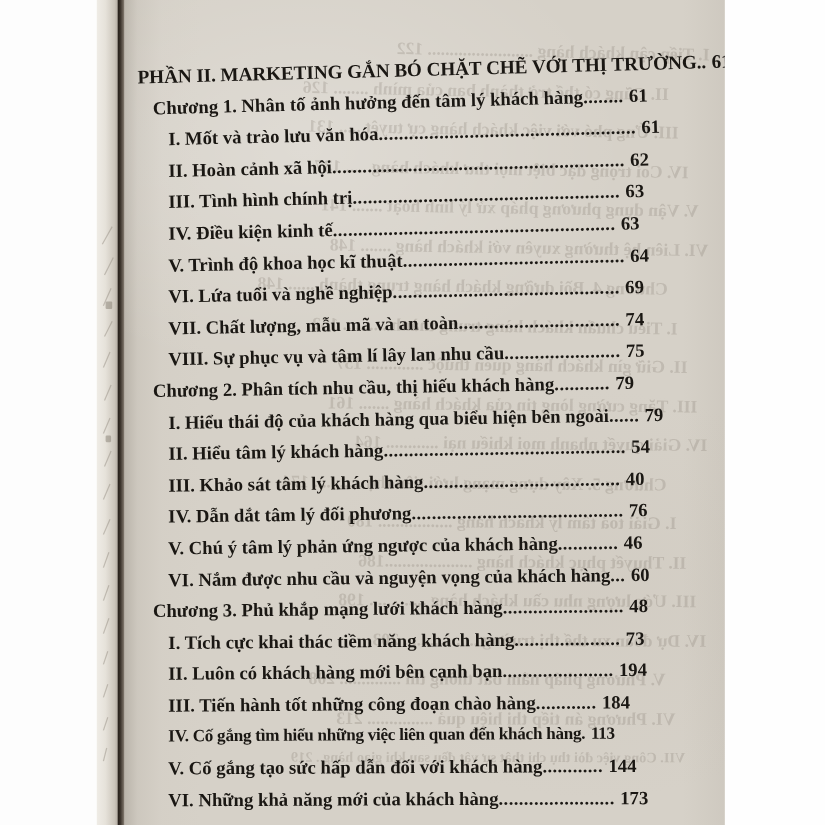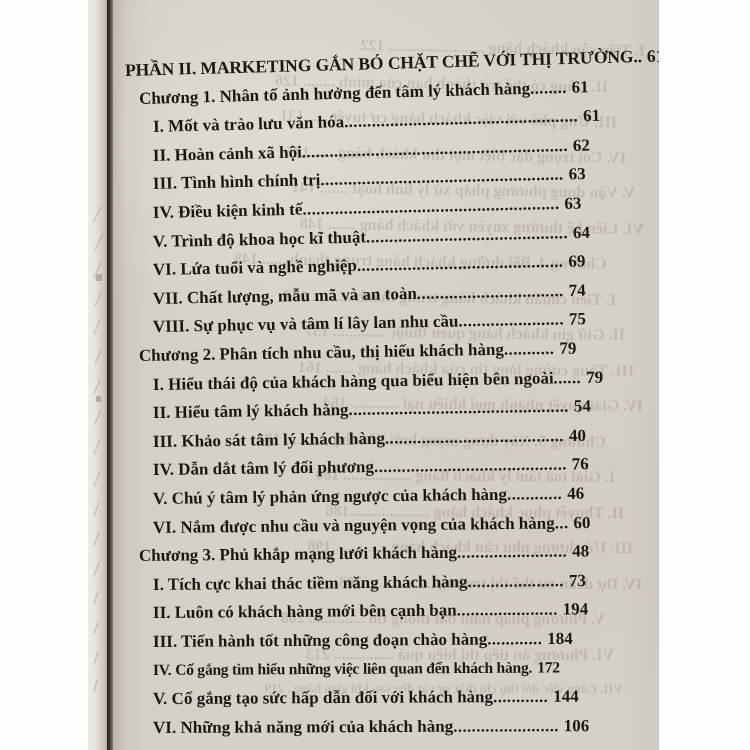--- a/index.html
+++ b/index.html
@@ -312,29 +312,29 @@
           <span class="toc-page lvl-item">194</span>
         </div>
         <div class="toc-row" style="left: 40px; top: 632px; width: 490px; transform: rotate(-0.42deg); transform-origin: left center;">
           <span class="toc-label lvl-item">III. Tiến hành tốt những công đoạn chào hàng</span>
           <span class="toc-leader lvl-item">............</span>
           <span class="toc-page lvl-item">184</span>
         </div>
         <div class="toc-row" style="left: 40px; top: 660.6px; width: 490px; transform: rotate(-0.36deg); transform-origin: left center;">
           <span class="toc-label lvl-item tight">IV. Cố gắng tìm hiểu những việc liên quan đến khách hàng</span>
           <span class="toc-leader lvl-item tight">.</span>
-          <span class="toc-page lvl-item tight">172</span>
+          <span class="toc-page lvl-item tight">113</span>
         </div>
         <div class="toc-row" style="left: 40px; top: 689.2px; width: 490px; transform: rotate(-0.31deg); transform-origin: left center;">
           <span class="toc-label lvl-item">V. Cố gắng tạo sức hấp dẫn đối với khách hàng</span>
           <span class="toc-leader lvl-item">............</span>
           <span class="toc-page lvl-item">144</span>
         </div>
         <div class="toc-row" style="left: 40px; top: 717.8px; width: 490px; transform: rotate(-0.25deg); transform-origin: left center;">
           <span class="toc-label lvl-item">VI. Những khả năng mới của khách hàng</span>
           <span class="toc-leader lvl-item">.......................</span>
-          <span class="toc-page lvl-item">106</span>
+          <span class="toc-page lvl-item">173</span>
         </div>
       </div>
   </div>
 
   <div class="surface-right"></div>
 </div>
 
 </body></html>

